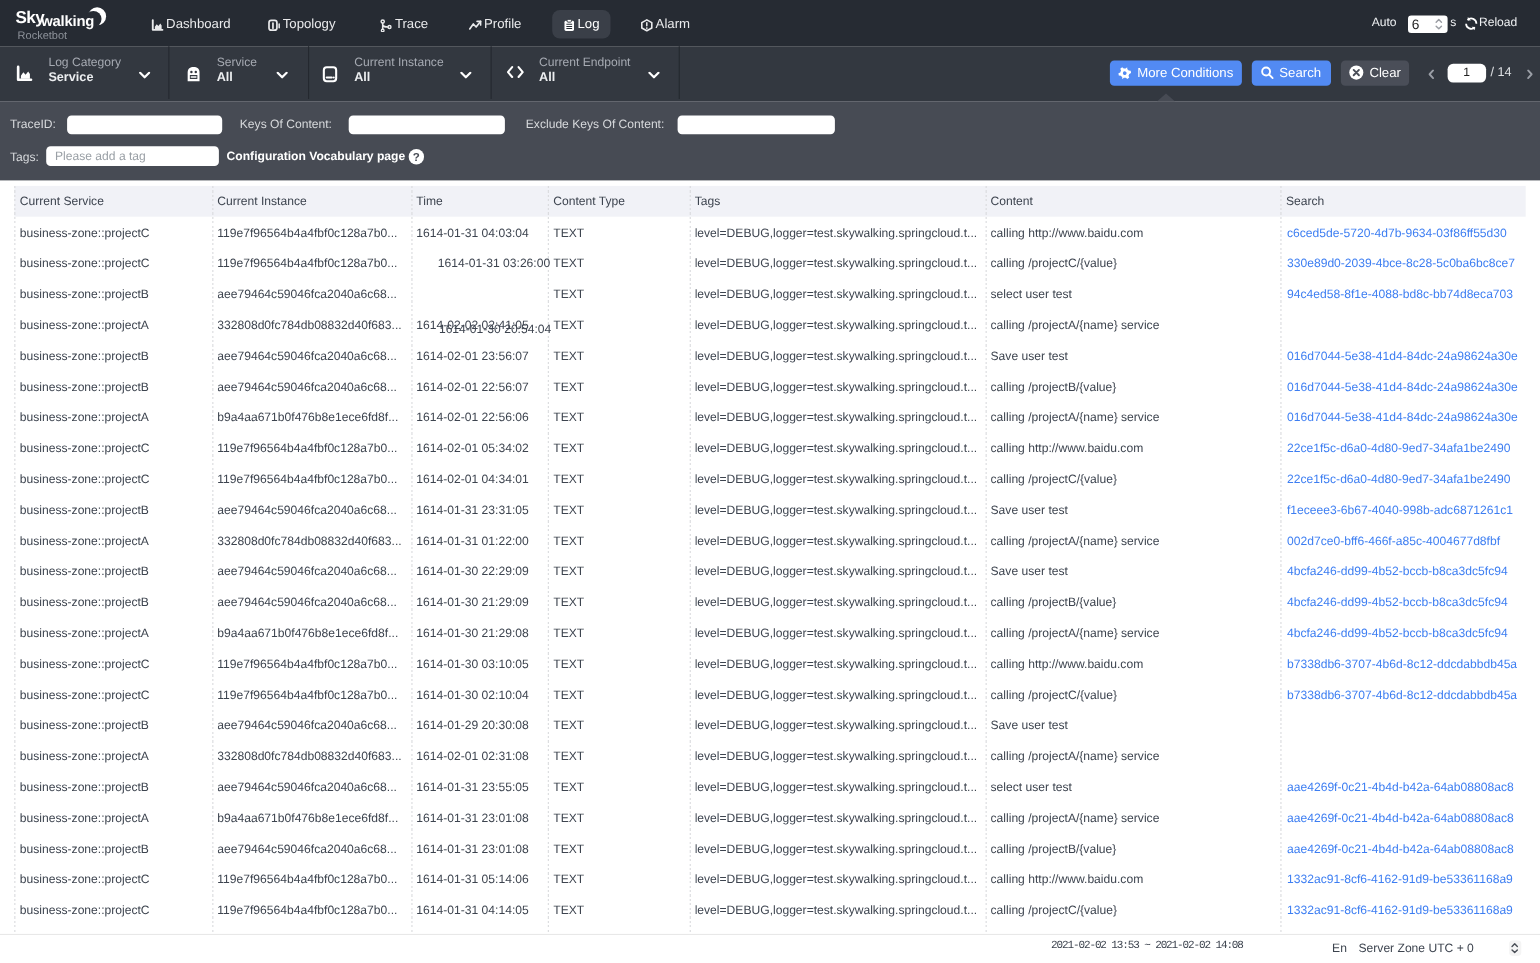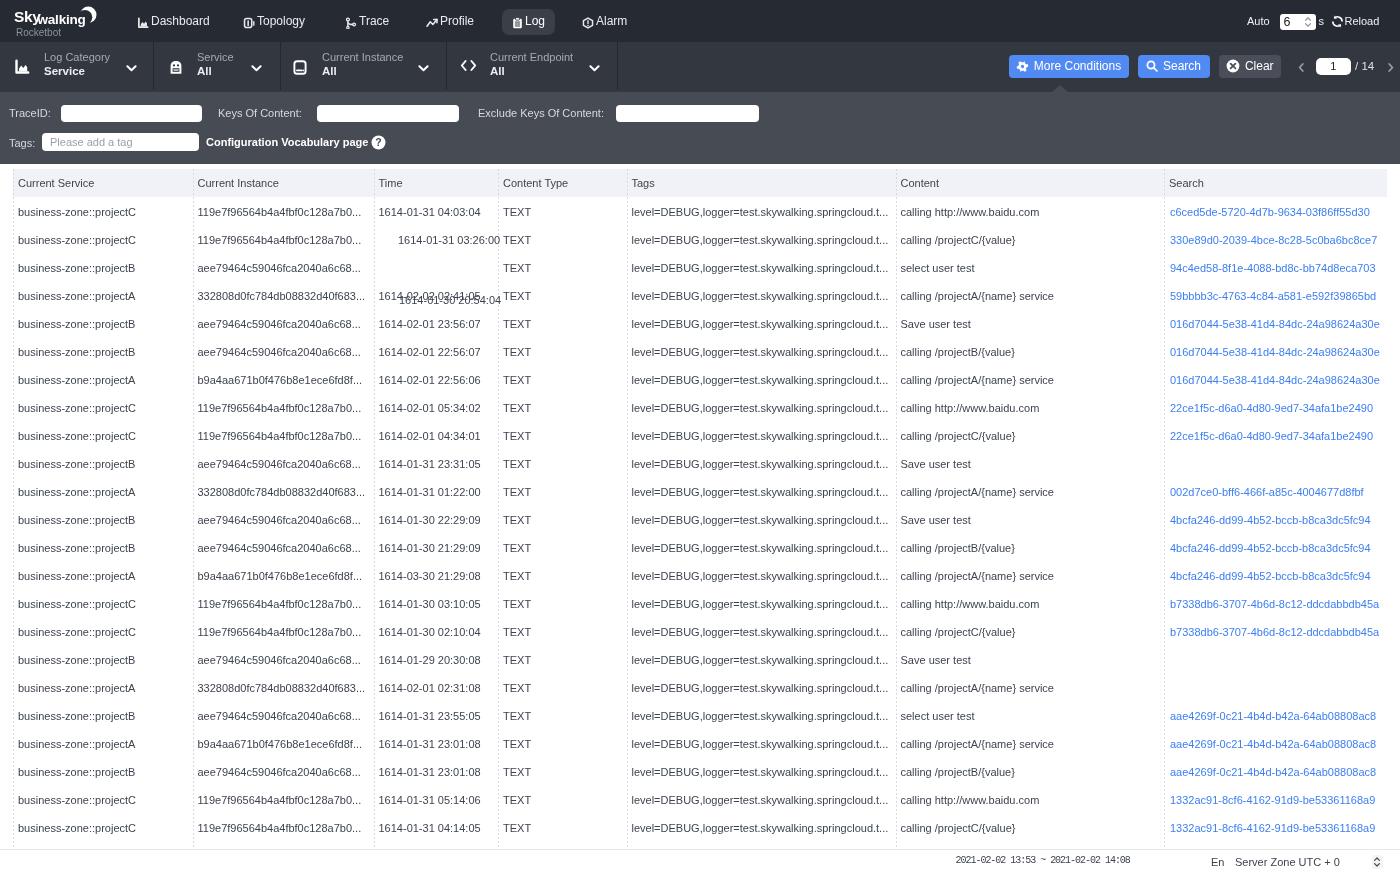--- a/index.html
+++ b/index.html
@@ -277,21 +277,20 @@
 <div class="td" style="left:887.5px;width:262.5px;">select user test</div>
 <div class="td link" style="left:1157px;width:215.5px;">94c4ed58-8f1e-4088-bd8c-bb74d8eca703</div>
 </div>
 <div class="row" style="top:282px;">
 <div class="td" style="left:5px;width:173.5px;">business-zone::projectA</div>
 <div class="td" style="left:184.5px;width:175.0px;">332808d0fc784db08832d40f683...</div>
 <div class="td" style="left:365.5px;width:118.5px;">1614-02-02 02:41:05</div>
 <div class="td" style="left:490px;width:122.5px;">TEXT</div>
 <div class="td" style="left:618.5px;width:263.0px;">level=DEBUG,logger=test.skywalking.springcloud.t...</div>
 <div class="td" style="left:887.5px;width:262.5px;">calling /projectA/{name} service</div>
-<div class="td link" style="left:1157px;width:215.5px;">59bbbb3c-4763-4c84-a581-e592f39865bd</div>
 </div>
 <div class="row" style="top:310px;">
 <div class="td" style="left:5px;width:173.5px;">business-zone::projectB</div>
 <div class="td" style="left:184.5px;width:175.0px;">aee79464c59046fca2040a6c68...</div>
 <div class="td" style="left:365.5px;width:118.5px;">1614-02-01 23:56:07</div>
 <div class="td" style="left:490px;width:122.5px;">TEXT</div>
 <div class="td" style="left:618.5px;width:263.0px;">level=DEBUG,logger=test.skywalking.springcloud.t...</div>
 <div class="td" style="left:887.5px;width:262.5px;">Save user test</div>
 <div class="td link" style="left:1157px;width:215.5px;">016d7044-5e38-41d4-84dc-24a98624a30e</div>
 </div>
@@ -331,20 +330,21 @@
 <div class="td" style="left:887.5px;width:262.5px;">calling /projectC/{value}</div>
 <div class="td link" style="left:1157px;width:215.5px;">22ce1f5c-d6a0-4d80-9ed7-34afa1be2490</div>
 </div>
 <div class="row" style="top:450px;">
 <div class="td" style="left:5px;width:173.5px;">business-zone::projectB</div>
 <div class="td" style="left:184.5px;width:175.0px;">aee79464c59046fca2040a6c68...</div>
 <div class="td" style="left:365.5px;width:118.5px;">1614-01-31 23:31:05</div>
 <div class="td" style="left:490px;width:122.5px;">TEXT</div>
 <div class="td" style="left:618.5px;width:263.0px;">level=DEBUG,logger=test.skywalking.springcloud.t...</div>
 <div class="td" style="left:887.5px;width:262.5px;">Save user test</div>
+<div class="td link" style="left:1157px;width:215.5px;">f1eceee3-6b67-4040-998b-adc6871261c1</div>
 </div>
 <div class="row" style="top:478px;">
 <div class="td" style="left:5px;width:173.5px;">business-zone::projectA</div>
 <div class="td" style="left:184.5px;width:175.0px;">332808d0fc784db08832d40f683...</div>
 <div class="td" style="left:365.5px;width:118.5px;">1614-01-31 01:22:00</div>
 <div class="td" style="left:490px;width:122.5px;">TEXT</div>
 <div class="td" style="left:618.5px;width:263.0px;">level=DEBUG,logger=test.skywalking.springcloud.t...</div>
 <div class="td" style="left:887.5px;width:262.5px;">calling /projectA/{name} service</div>
 <div class="td link" style="left:1157px;width:215.5px;">002d7ce0-bff6-466f-a85c-4004677d8fbf</div>
 </div>
@@ -362,21 +362,21 @@
 <div class="td" style="left:184.5px;width:175.0px;">aee79464c59046fca2040a6c68...</div>
 <div class="td" style="left:365.5px;width:118.5px;">1614-01-30 21:29:09</div>
 <div class="td" style="left:490px;width:122.5px;">TEXT</div>
 <div class="td" style="left:618.5px;width:263.0px;">level=DEBUG,logger=test.skywalking.springcloud.t...</div>
 <div class="td" style="left:887.5px;width:262.5px;">calling /projectB/{value}</div>
 <div class="td link" style="left:1157px;width:215.5px;">4bcfa246-dd99-4b52-bccb-b8ca3dc5fc94</div>
 </div>
 <div class="row" style="top:562px;">
 <div class="td" style="left:5px;width:173.5px;">business-zone::projectA</div>
 <div class="td" style="left:184.5px;width:175.0px;">b9a4aa671b0f476b8e1ece6fd8f...</div>
-<div class="td" style="left:365.5px;width:118.5px;">1614-03-30 21:29:08</div>
+<div class="td" style="left:365.5px;width:118.5px;">1614-01-30 21:29:08</div>
 <div class="td" style="left:490px;width:122.5px;">TEXT</div>
 <div class="td" style="left:618.5px;width:263.0px;">level=DEBUG,logger=test.skywalking.springcloud.t...</div>
 <div class="td" style="left:887.5px;width:262.5px;">calling /projectA/{name} service</div>
 <div class="td link" style="left:1157px;width:215.5px;">4bcfa246-dd99-4b52-bccb-b8ca3dc5fc94</div>
 </div>
 <div class="row" style="top:590px;">
 <div class="td" style="left:5px;width:173.5px;">business-zone::projectC</div>
 <div class="td" style="left:184.5px;width:175.0px;">119e7f96564b4a4fbf0c128a7b0...</div>
 <div class="td" style="left:365.5px;width:118.5px;">1614-01-30 03:10:05</div>
 <div class="td" style="left:490px;width:122.5px;">TEXT</div>

